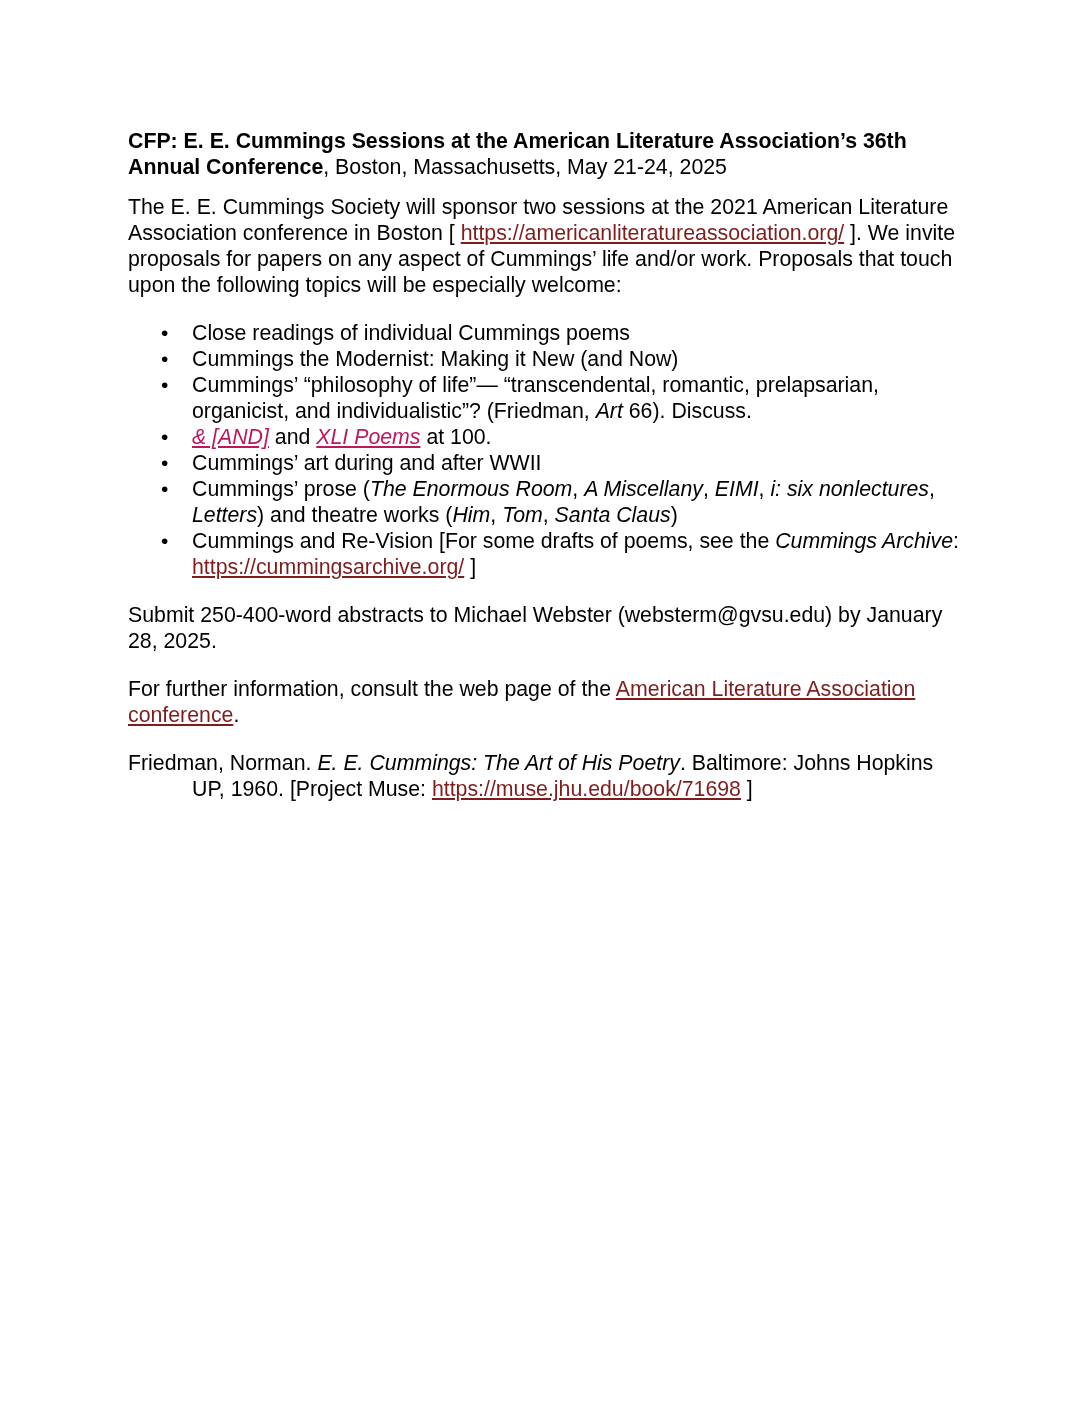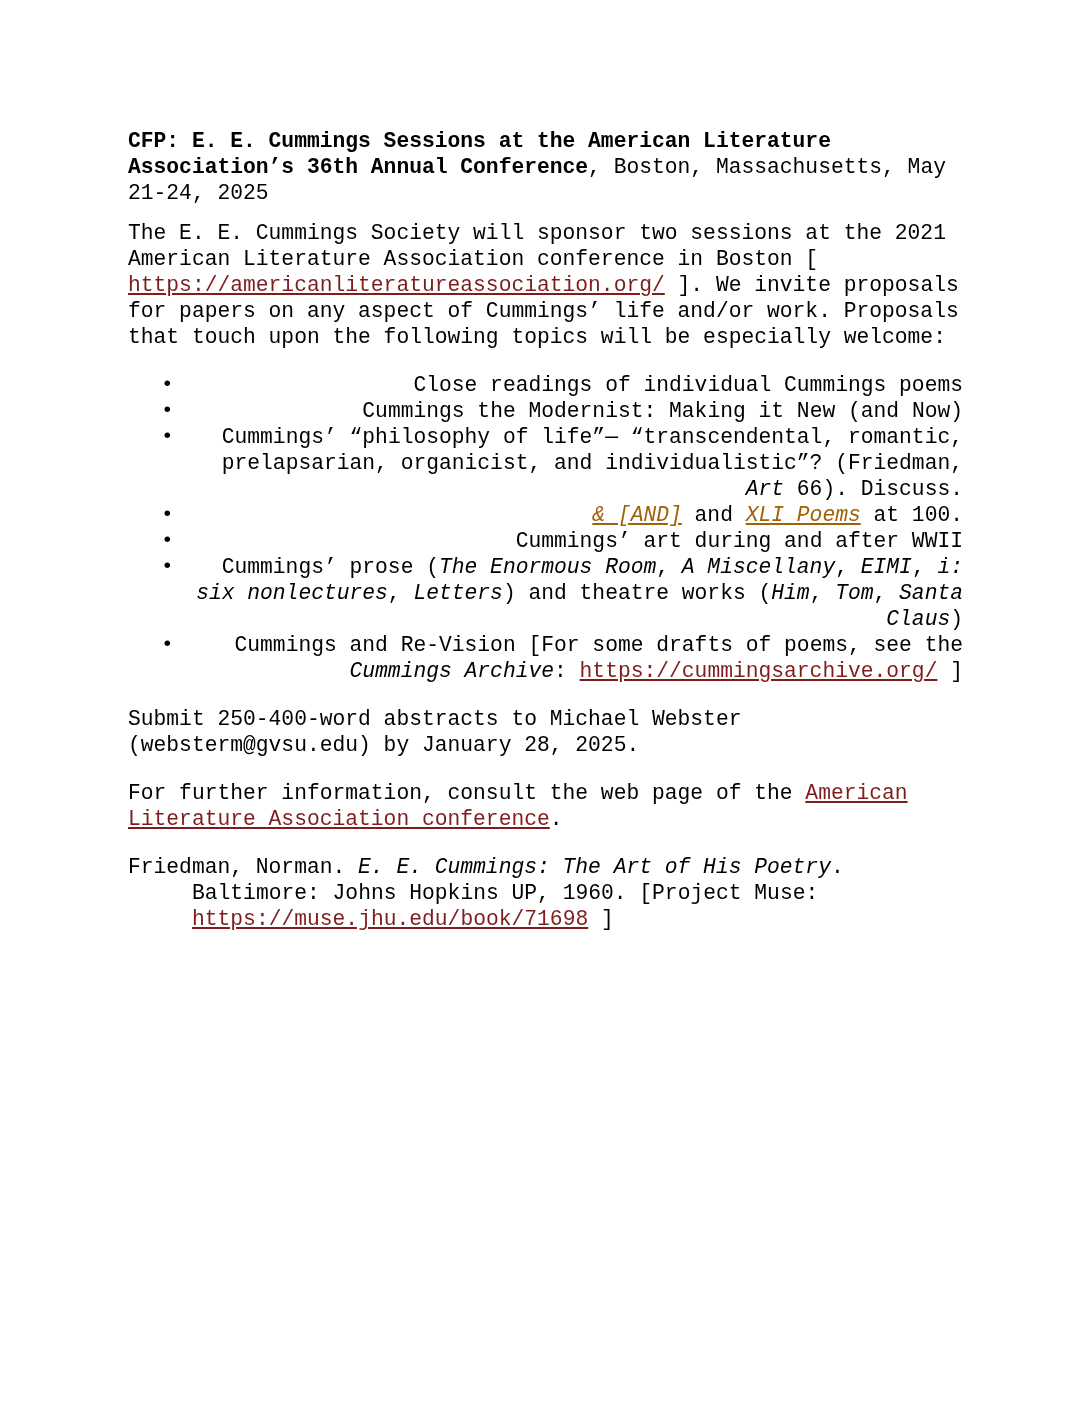--- a/index.html
+++ b/index.html
@@ -7,48 +7,47 @@
     padding: 0;
     background: #ffffff;
   }
   .page {
     position: relative;
     width: 1088px;
     height: 1408px;
     background: #ffffff;
     box-sizing: border-box;
     padding: 128px 125px 0 128px;
-    font-family: Liberation Mono, monospace;
+    font-family: Liberation Sans, sans-serif;
     font-size: 21.3px;
     line-height: 26px;
     color: #000000;
     overflow: hidden;
   }
   p { margin: 0 0 22px 0; }
   p.title { margin-bottom: 14px; }
   .b { font-weight: bold; }
   .i { font-style: italic; }
   a.link-blue {
     color: #7f1d1d;
     text-decoration: underline;
     cursor: pointer;
   }
   a.link-teal {
-    color: #a16207;
+    color: #be185d;
     text-decoration: underline;
     cursor: pointer;
   }
   ul.topics {
     margin: 0 0 22px 0;
     padding: 0 0 0 64px;
     list-style: none;
   }
   ul.topics li {
     position: relative;
-    text-align: right;
   }
   ul.topics li::before {
     content: "\2022";
     position: absolute;
     left: -31px;
     top: 0;
     font-size: 21px;
   }
   .hanging {
     padding-left: 64px;

